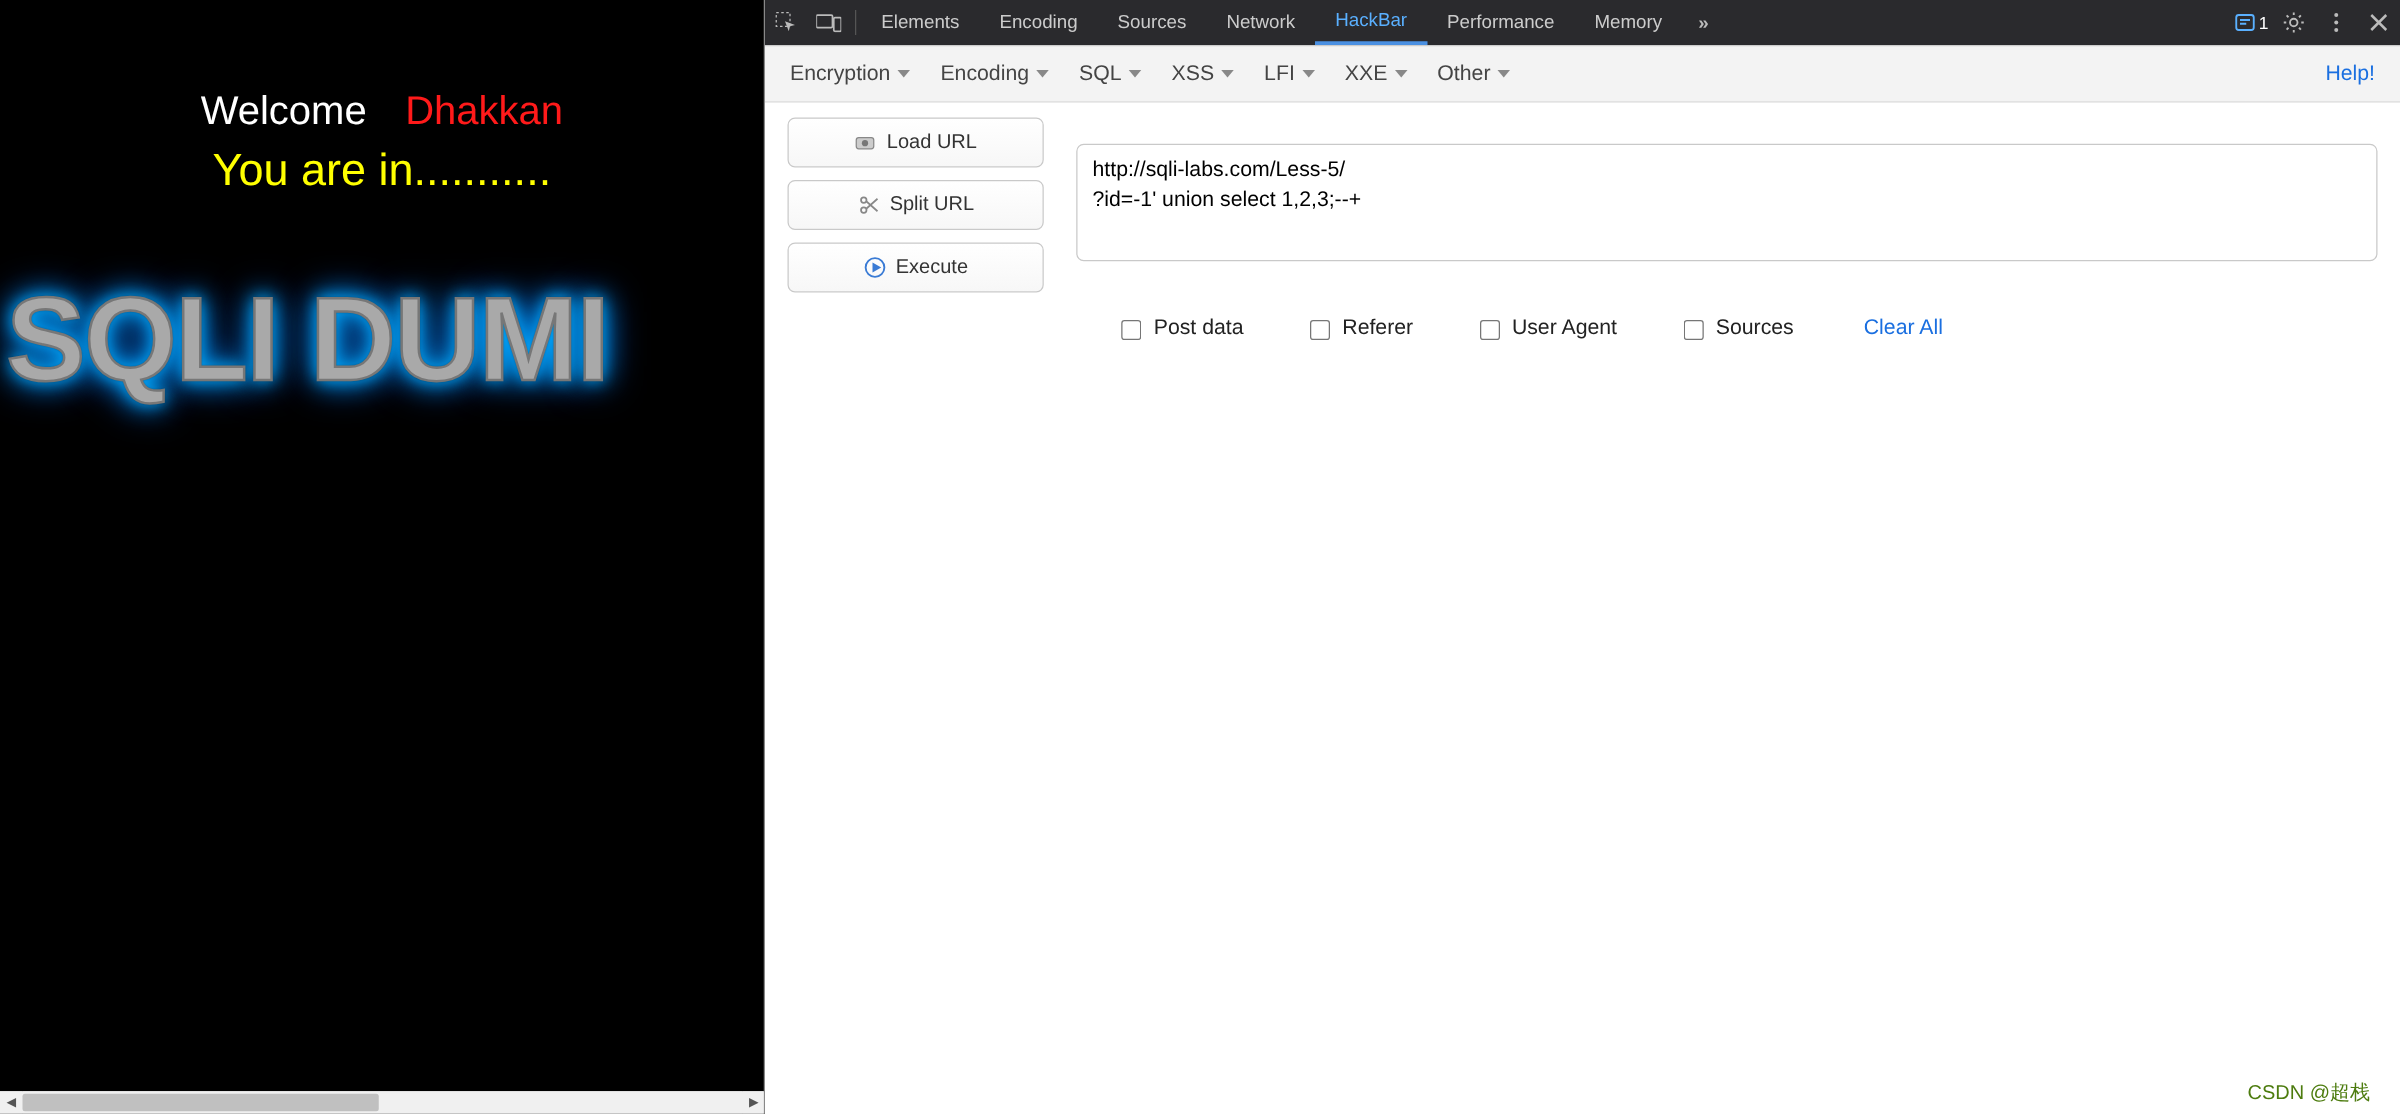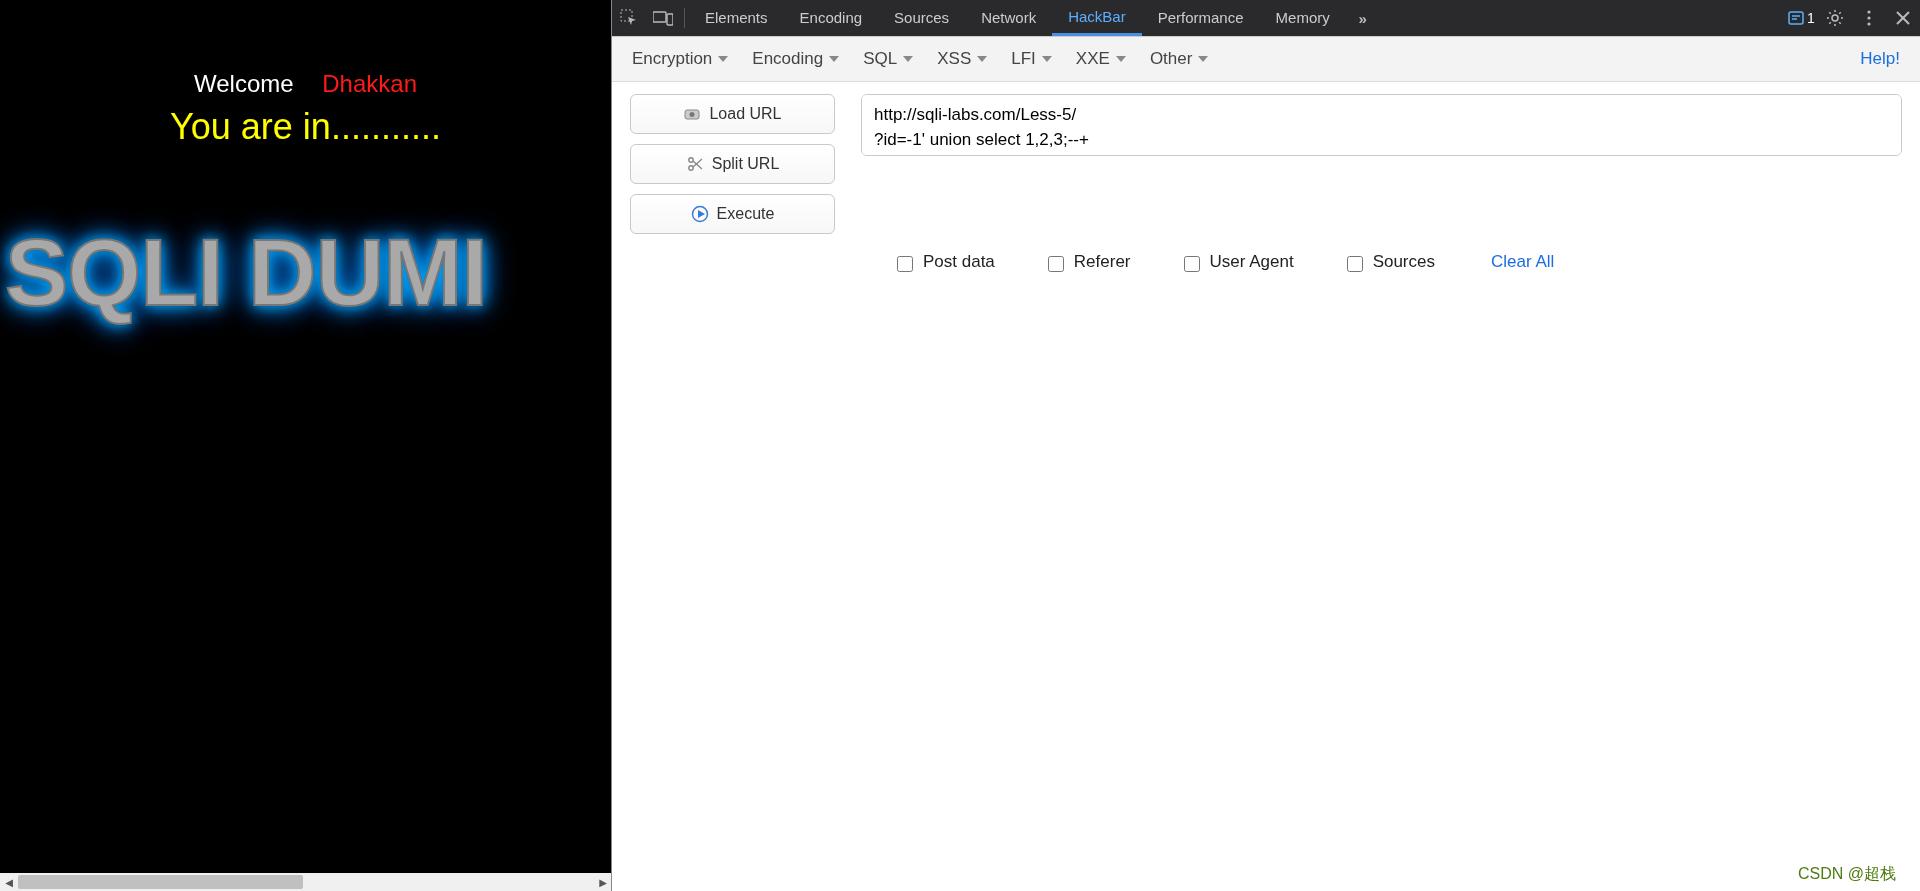--- a/index.html
+++ b/index.html
@@ -2,21 +2,21 @@
 <html><head>
 <meta charset="utf-8">
 <style>
 * { margin:0; padding:0; box-sizing:border-box; font-family:"Segoe UI",Arial,sans-serif; }
 html,body { width:1920px; height:891px; overflow:hidden; background:#fff; }
 .root { display:flex; width:100%; height:100%; }
 
 
 .page { width:612px; height:100%; background:#000; color:#fff; position:relative; overflow:hidden; border-right:1px solid #888; }
 .page-inner { text-align:center; padding-top:70px; }
-.welcome { font-size:24px; font-weight:400; display:inline-block; }
+.welcome { font-size:32px; font-weight:400; display:inline-block; }
 .welcome .w1 { color:#fff; font-family:Verdana,Geneva,sans-serif; }
 .welcome .w2 { color:#ff1a1a; margin-left:22px; font-family:Verdana,Geneva,sans-serif; }
 .you-are-in { color:#ffff00; font-size:36px; margin-top:8px; font-family:Verdana,Geneva,sans-serif; }
 .big-logo { position:absolute; left:5px; top:218px; font-family:"Arial Black",Impact,sans-serif; font-size:95px; font-weight:900; letter-spacing:-1px; white-space:nowrap;
   color:#a9a9a9;
   text-shadow:
     0 0 2px #000,
     0 0 12px #0af,
     0 0 22px #0af,
     0 0 32px #06f,
@@ -41,26 +41,26 @@
 .dt-spacer { flex:1; }
 .dt-count { color:#fff; font-size:14px; margin-left:2px; }
 
 
 .hb-toolbar { height:46px; background:#f3f3f3; border-bottom:1px solid #ddd; display:flex; align-items:center; padding:16px 10px; font-size:17px; color:#444; gap:4px; border-top:1px solid #ccc; }
 .hb-drop { padding:6px 10px; cursor:pointer; display:flex; align-items:center; gap:6px; }
 .hb-drop .caret { width:0;height:0;border-left:5px solid transparent;border-right:5px solid transparent;border-top:6px solid #888; }
 .hb-help { margin-left:auto; color:#1a6fe0; cursor:pointer; padding-right:10px; font-size:17px; }
 
 
-.hb-main { display:flex; gap:26px; padding:12px 18px; }
+.hb-main { display:flex; gap:26px; padding:12px 18px;align-items:center; }
 .hb-btncol { width:205px; display:flex; flex-direction:column; gap:10px; }
 .hb-button { height:40px; border:1px solid #c9c9c9; border-radius:6px; background:linear-gradient(#fff,#f7f7f7); display:flex; align-items:center; justify-content:center; gap:8px; font-size:16px; color:#333; cursor:pointer; }
 .hb-button svg,.hb-button .ico { width:18px; height:18px; }
 .hb-url { flex:1; }
-.hb-textarea { width:100%; height:62px; border:1px solid #c9c9c9; border-radius:6px; padding:8px 12px; font-size:17px; line-height:1.45; font-family:Arial,sans-serif; resize:none; color:#000; }
+.hb-textarea { width:100%; height:94px; border:1px solid #c9c9c9; border-radius:6px; padding:8px 12px; font-size:17px; line-height:1.45; font-family:Arial,sans-serif; resize:none; color:#000; }
 
 
 .hb-opts { display:flex; align-items:center; gap:30px; padding:6px 18px 0 262px; font-size:17px; color:#222; }
 .hb-chk { display:flex; align-items:flex-end; gap:10px; cursor:pointer;margin-left:23px; }
 .hb-chk input { width:16px; height:16px; cursor:pointer; }
 .hb-clear { color:#1a6fe0; cursor:pointer; margin-left:26px; }
 .watermark { position:fixed; right:24px; bottom:6px; font-size:16px; color:#4d7c0f; }
 
 
 .sv { display:block; }

